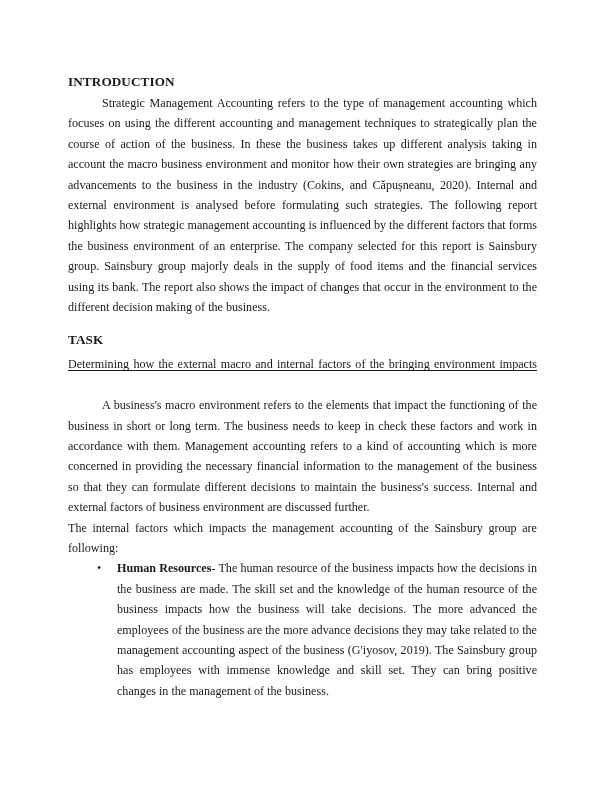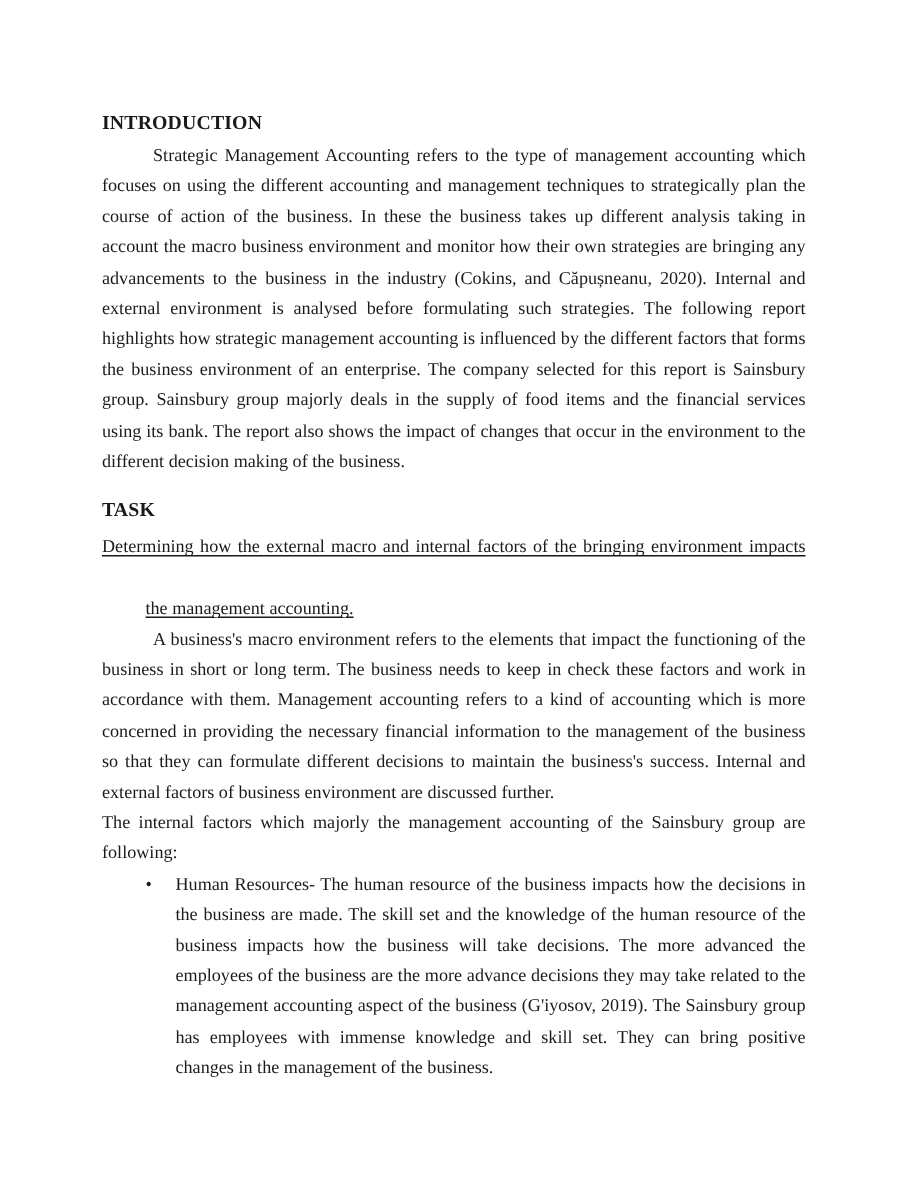--- a/index.html
+++ b/index.html
@@ -100,43 +100,42 @@
 
   ul.bullet-list li .bullet-marker {
     position: absolute;
     left: 29px;
     top: 0;
     font-size: 12.1px;
     line-height: 20.4px;
   }
 
   .bold {
-    font-weight: normal;
+    font-weight: bold;
   }
 </style>
 </head>
 <body>
 
 <div class="page">
   <div class="doc-body">
 
     <h1 class="section-heading">INTRODUCTION</h1>
 
     <p class="para indented">Strategic Management Accounting refers to the type of management accounting which focuses on using the different accounting and management techniques to strategically plan the course of action of the business. In these the business takes up different analysis taking in account the macro business environment and monitor how their own strategies are bringing any advancements to the business in the industry (Cokins, and Căpușneanu, 2020). Internal and external environment is analysed before formulating such strategies. The following report highlights how strategic management accounting is influenced by the different factors that forms the business environment of an enterprise. The company selected for this report is Sainsbury group. Sainsbury group majorly deals in the supply of food items and the financial services using its bank. The report also shows the impact of changes that occur in the environment to the different decision making of the business.</p>
 
     <h1 class="section-heading task">TASK</h1>
 
     <div class="sub-heading">
       <span class="line-one">Determining how the external macro and internal factors of the bringing environment impacts</span>
-      <span class="line-two">the management accounting.</span>
     </div>
 
     <p class="para indented">A business's macro environment refers to the elements that impact the functioning of the business in short or long term. The business needs to keep in check these factors and work in accordance with them. Management accounting refers to a kind of accounting which is more concerned in providing the necessary financial information to the management of the business so that they can formulate different decisions to maintain the business's success. Internal and external factors of business environment are discussed further.</p>
 
-    <p class="para">The internal factors which majorly the management accounting of the Sainsbury group are following:</p>
+    <p class="para">The internal factors which impacts the management accounting of the Sainsbury group are following:</p>
 
     <ul class="bullet-list">
       <li>
         <span class="bullet-marker">•</span><span class="bold">Human Resources</span><span>- The human resource of the business impacts how the decisions in the business are made. The skill set and the knowledge of the human resource of the business impacts how the business will take decisions. The more advanced the employees of the business are the more advance decisions they may take related to the management accounting aspect of the business (G'iyosov, 2019). The Sainsbury group has employees with immense knowledge and skill set. They can bring positive changes in the management of the business.</span>
       </li>
     </ul>
 
   </div>
 </div>
 

